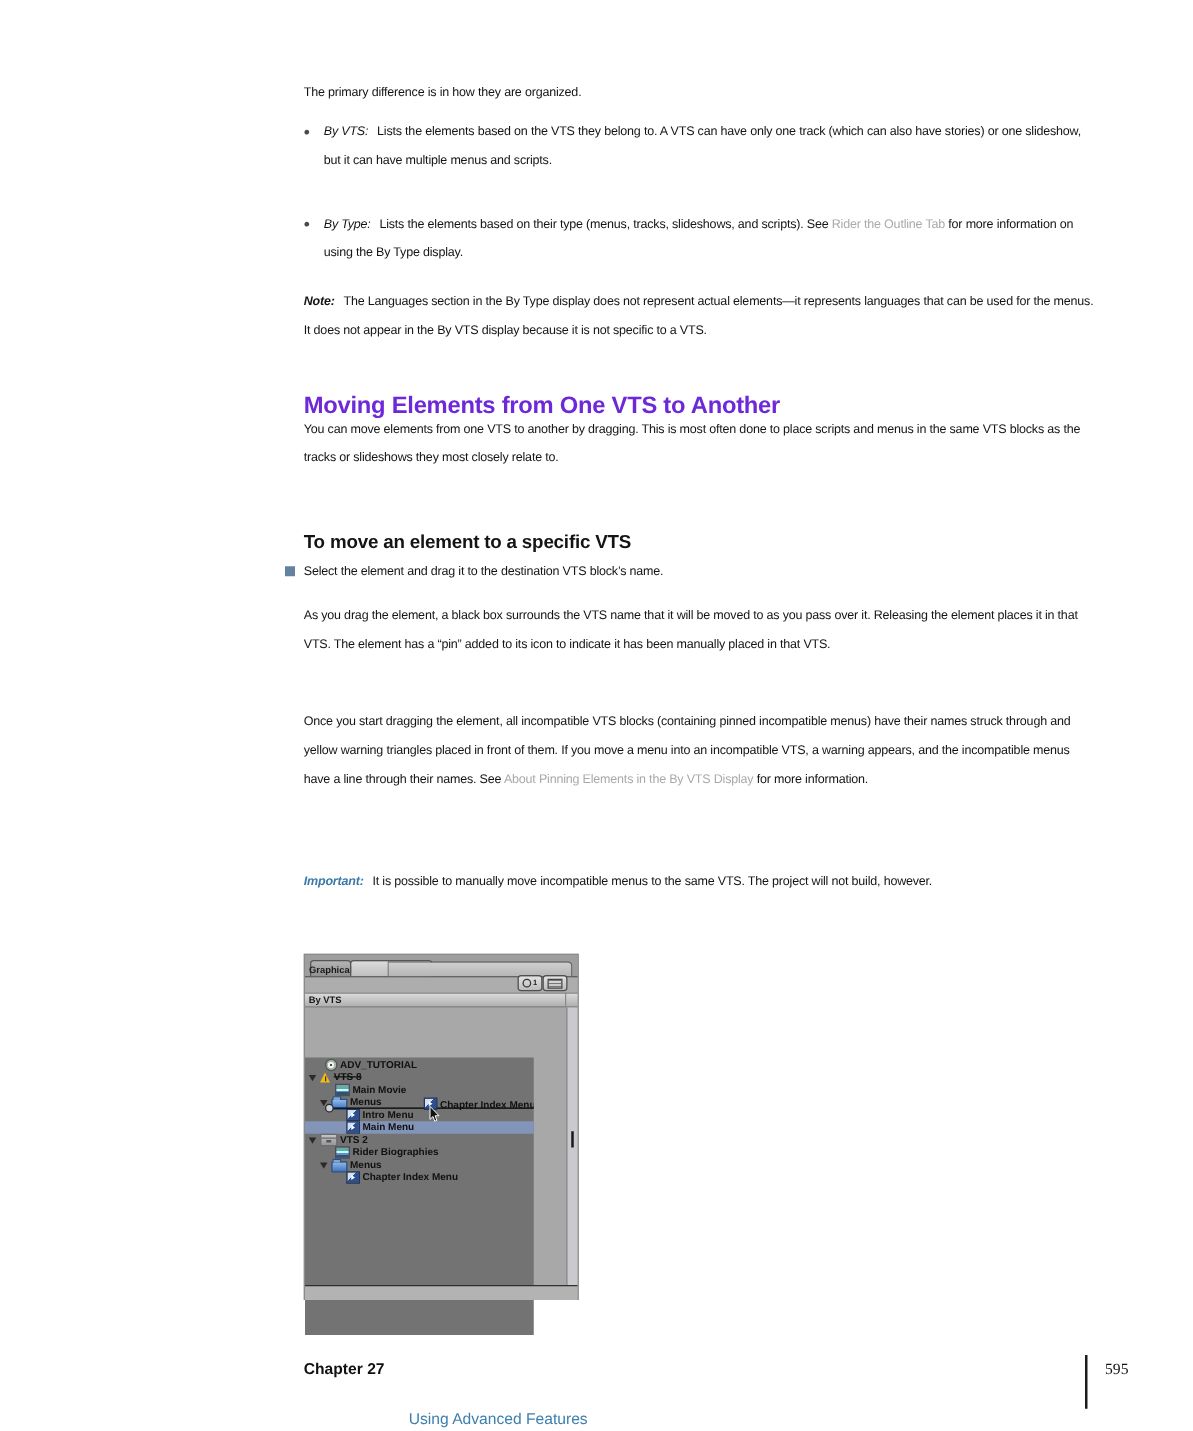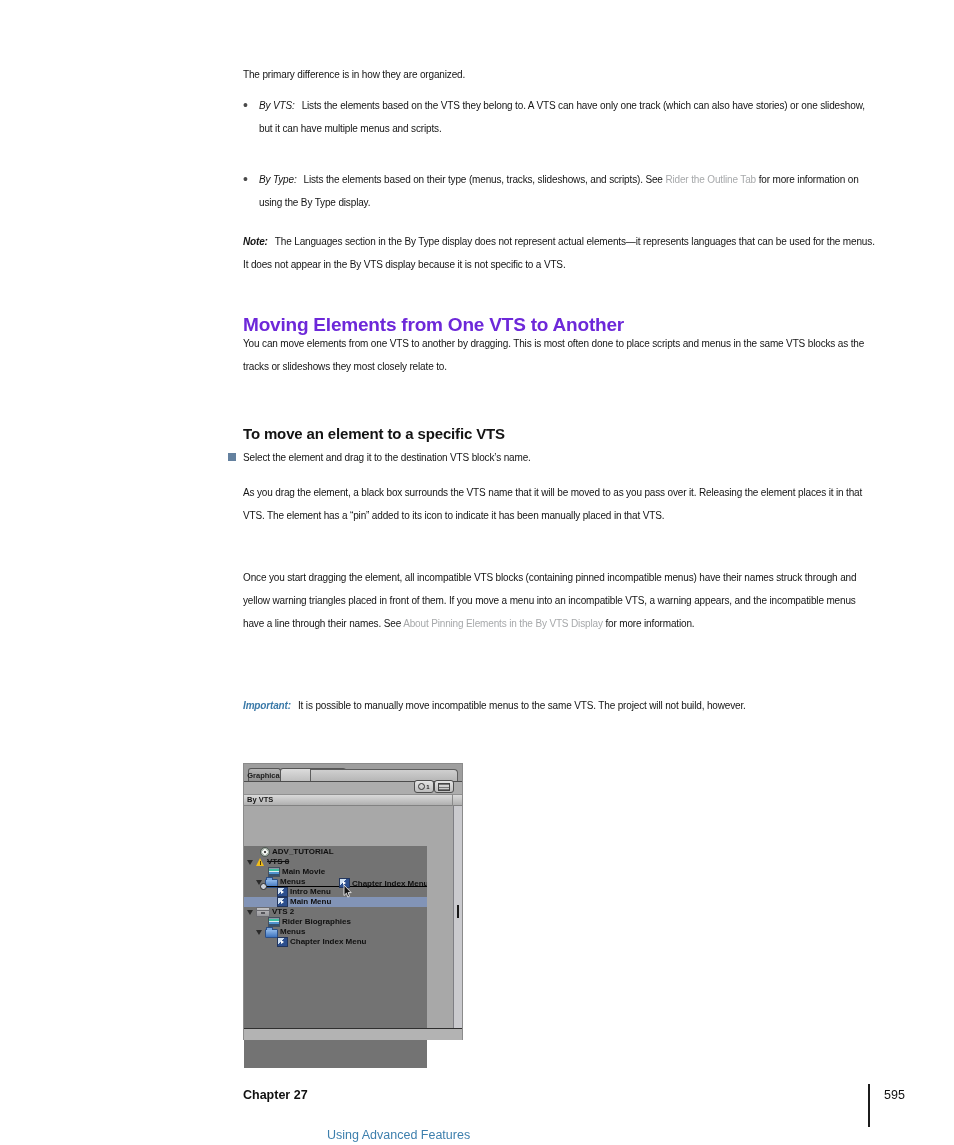--- a/index.html
+++ b/index.html
@@ -18,21 +18,21 @@
   .xref{color:#a7a9ab;cursor:pointer;}
   .bullet{display:flex;}
   .bullet .dot{width:16px;flex:0 0 16px;color:#4a4a4a;font-size:14px;line-height:23px;}
   .bullet .btxt{flex:1;}
   h2.sect{font-size:19px;line-height:24px;font-weight:bold;color:#6d28d9;margin:0;letter-spacing:-0.2px;}
   h3.task{font-size:15px;line-height:22px;font-weight:bold;margin:0;letter-spacing:-0.15px;}
   .step{display:flex;left:228px;width:649px;}
   .step .sq{flex:0 0 8px;width:8px;height:8px;background:#64819f;margin:7px 7px 0 0;}
   .footer-chapter{font-size:12.5px;font-weight:bold;color:#111;}
   .footer-link{font-size:12.5px;color:#3d7fad;cursor:pointer;margin-top:40px;}
-  .footer-num{font-size:12.5px;color:#111;}
+  .footer-num{font-size:12.5px;color:#111;font-family:Liberation Serif, serif;}
   .footer-rule{width:2px;height:43px;background:#1c1c1c;}
   
   .shot{left:243px;top:763px;width:218px;height:275px;background:#a8a8a8;border:1px solid #8b8b8b;
         font-family:"Liberation Sans",sans-serif;}
   .tabbar{left:0;top:0;width:218px;height:17px;background:#9e9e9e;border-bottom:1px solid #4c4c4c;}
   .tab{position:absolute;bottom:0;height:12px;border:1px solid #565656;border-bottom:none;
        border-radius:3px 3px 0 0;font-size:7.5px;font-weight:bold;color:#1b1b1b;
        display:flex;align-items:center;justify-content:center;cursor:pointer;}
   .tab-g{left:4px;width:31px;background:linear-gradient(#b4b4b4,#909090);}
   .tab-o{left:36px;width:29px;background:linear-gradient(#dcdcdc,#bfbfbf);padding-left:35px;}

